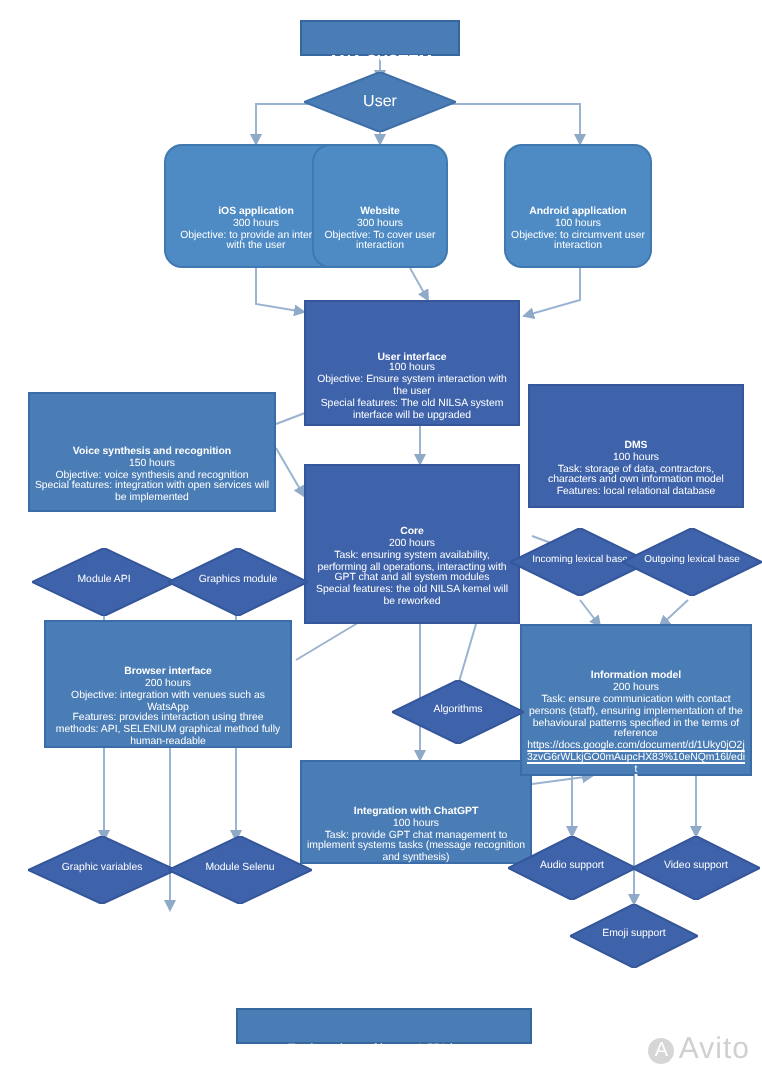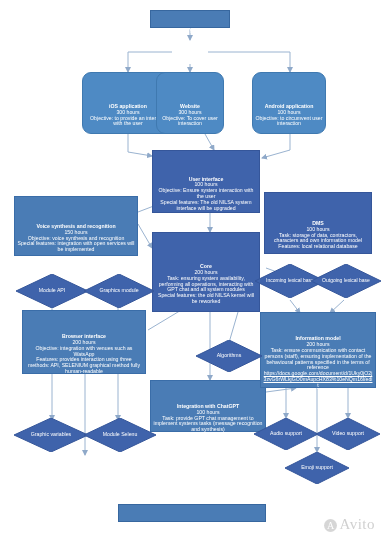--- a/index.html
+++ b/index.html
@@ -90,21 +90,21 @@
   }
   .link-line {
     text-decoration: underline;
     word-break: break-all;
   }
   .wm {
     position: absolute;
     right: 6px;
     bottom: 7px;
     color: #c8c8c8;
-    font-family: Liberation Serif, serif;
+    font-family: Liberation Sans, sans-serif;
     font-size: 15px;
     letter-spacing: 0.5px;
     opacity: 0.85;
   }
   .wm .dot {
     display: inline-block;
     width: 13px;
     height: 13px;
     border-radius: 50%;
     background: #d0d0d0;
@@ -173,20 +173,26 @@
       <path d="M317,388 L317,452"></path>
 
       <path d="M266,392 L296,388"></path>
     </g>
   </svg>
 
   <div class="node banner" style="left:150px; top:10px; width:80px; height:18px; font-size:8px;">
     <span class="txt title-head">ANA SYSTEM</span>
   </div>
 
+  <div class="diamond-wrap" style="left:152px; top:36px; width:76px; height:30px;">
+    <svg width="76" height="30" viewBox="0 0 76 30">
+      <polygon points="38,0 76,15 38,30 0,15" fill="#4a7cb5" stroke="#3f6fa8" stroke-width="1"></polygon>
+    </svg>
+    <div class="diamond-label" style="font-size:8px;">User</div>
+  </div>
 
   <div class="node rect-round" style="left:82px; top:72px; width:92px; height:62px; font-size:5.2px;">
     <span class="txt"><b>iOS application</b><br><span>300 hours</span><br><span>Objective: to provide an interface with the user</span></span>
   </div>
 
   <div class="node rect-round" style="left:156px; top:72px; width:68px; height:62px; font-size:5.2px;">
     <span class="txt"><b>Website</b><br><span>300 hours</span><br><span>Objective: To cover user interaction</span></span>
   </div>
 
   <div class="node rect-round" style="left:252px; top:72px; width:74px; height:62px; font-size:5.2px;">

